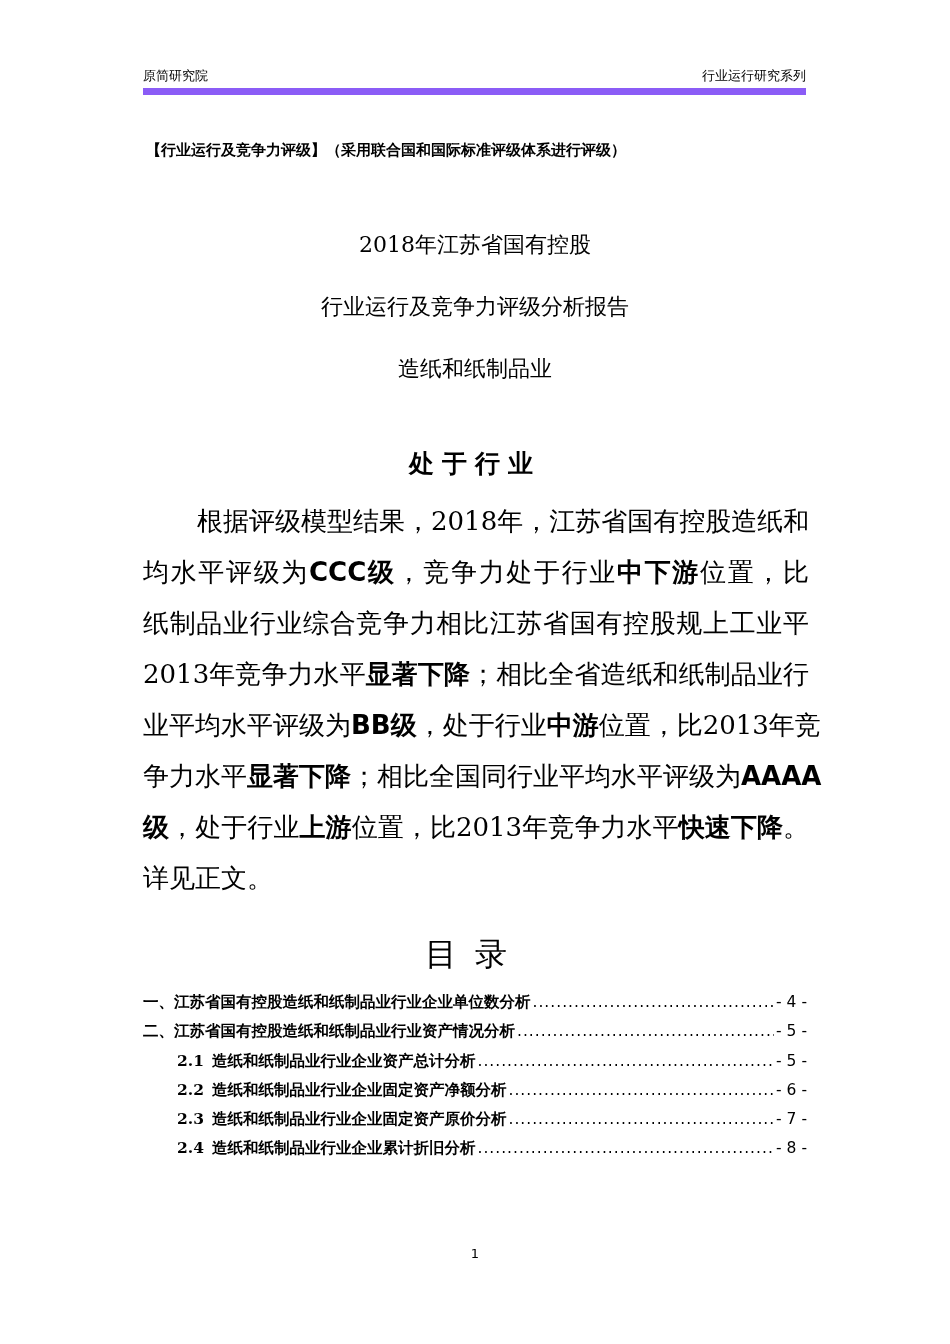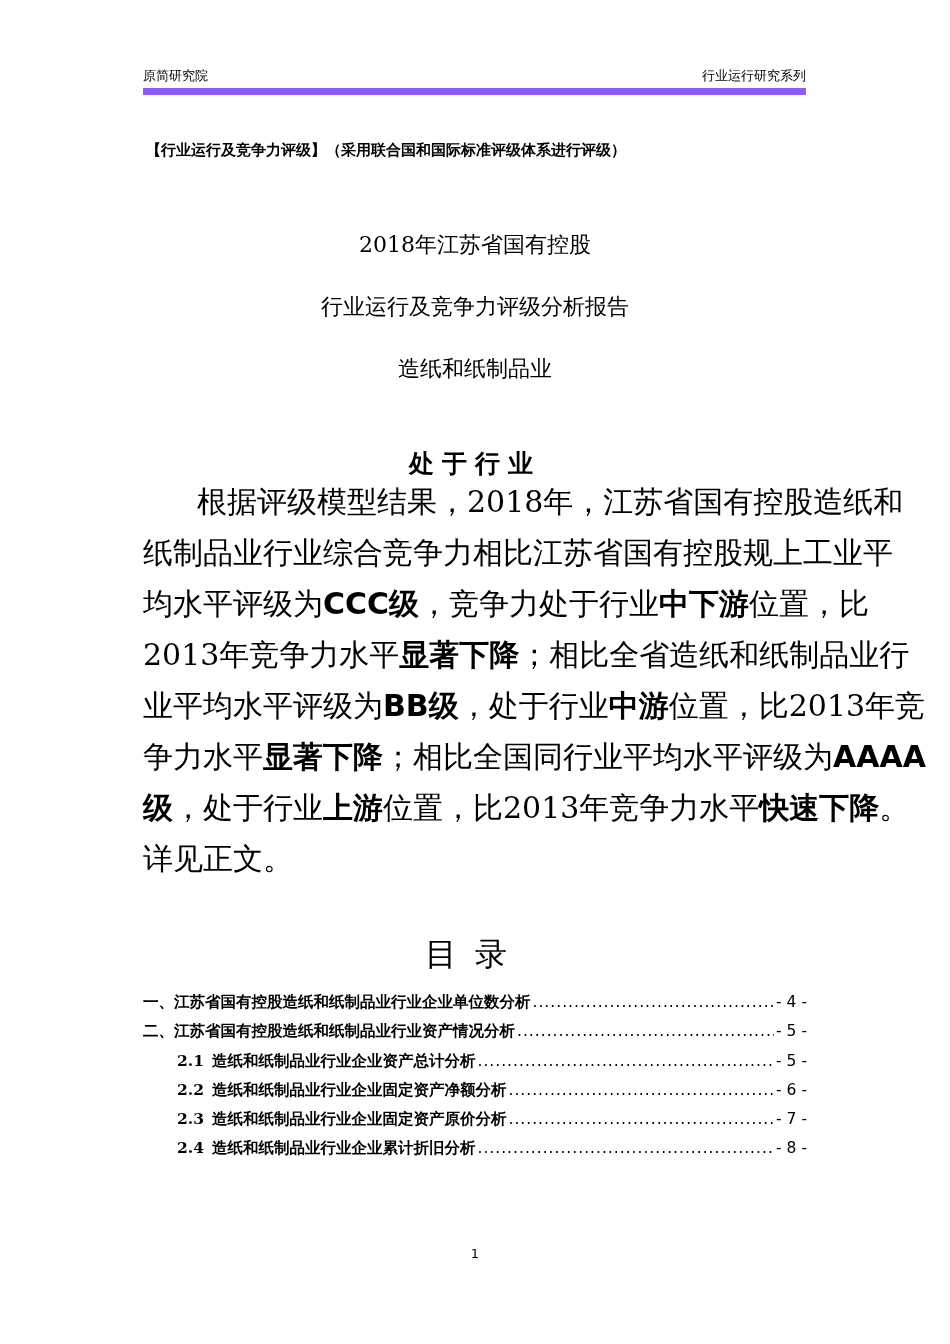--- a/index.html
+++ b/index.html
@@ -24,22 +24,22 @@
     position: absolute; left: 140px; top: 214px; width: 670px; text-align: center;
     font-size: 22px; line-height: 62px; white-space: nowrap;
   }
   .title div { height: 62px; }
   .summary-heading {
     position: absolute; left: 140px; top: 444px; width: 670px; text-align: center;
     font-family: "DejaVu Sans", "Liberation Sans", sans-serif;
     font-size: 25px; font-weight: bold; letter-spacing: 8px; line-height: 40px;
   }
   .summary {
-    position: absolute; left: 143px; top: 476px; width: 666px;
-    font-size: 30px; line-height: 51px; text-align: justify;
+    position: absolute; left: 143px; top: 496px; width: 666px;
+    font-size: 26px; line-height: 51px; text-align: justify;
   }
   .summary .line { display: block; white-space: nowrap; height: 51px; text-align-last: justify; }
   .summary .line.first { padding-left: 54px; }
   .summary .line.last { text-align-last: left; }
   .summary b { font-family: "DejaVu Sans", "Liberation Sans", sans-serif; font-weight: bold; }
   .toc-heading {
     position: absolute; left: 140px; top: 934px; width: 670px; text-align: center;
     font-family: "DejaVu Sans", "Liberation Sans", sans-serif;
     font-size: 32px; font-weight: normal; letter-spacing: 18px; line-height: 40px;
   }
@@ -78,22 +78,22 @@
 <div class="title">
   <div>2018年江苏省国有控股</div>
   <div>行业运行及竞争力评级分析报告</div>
   <div>造纸和纸制品业</div>
 </div>
 
 <div class="summary-heading">处于行业</div>
 
 <div class="summary" id="summary-body">
     <span class="line first"><span>根据评级模型结果，2018年，江苏省国有控股造纸和</span></span>
+    <span class="line"><span>均水平评级为</span><b>CCC级</b><span>，竞争力处于行业</span><b>中下游</b><span>位置，比</span></span>
     <span class="line"><span>纸制品业行业综合竞争力相比江苏省国有控股规上工业平</span></span>
-    <span class="line"><span>均水平评级为</span><b>CCC级</b><span>，竞争力处于行业</span><b>中下游</b><span>位置，比</span></span>
     <span class="line"><span>2013年竞争力水平</span><b>显著下降</b><span>；相比全省造纸和纸制品业行</span></span>
     <span class="line"><span>业平均水平评级为</span><b>BB级</b><span>，处于行业</span><b>中游</b><span>位置，比2013年竞</span></span>
     <span class="line"><span>争力水平</span><b>显著下降</b><span>；相比全国同行业平均水平评级为</span><b>AAAA</b></span>
     <span class="line"><b>级</b><span>，处于行业</span><b>上游</b><span>位置，比2013年竞争力水平</span><b>快速下降</b><span>。</span></span>
     <span class="line last"><span>详见正文。</span></span>
   </div>
 
 <div class="toc-heading">目录</div>
 
 <div class="toc" id="toc-list">

